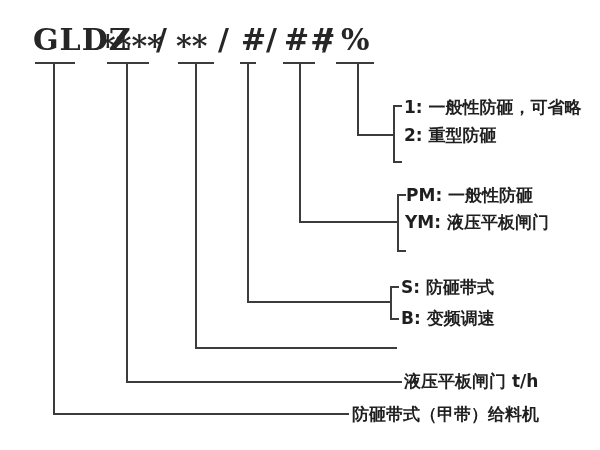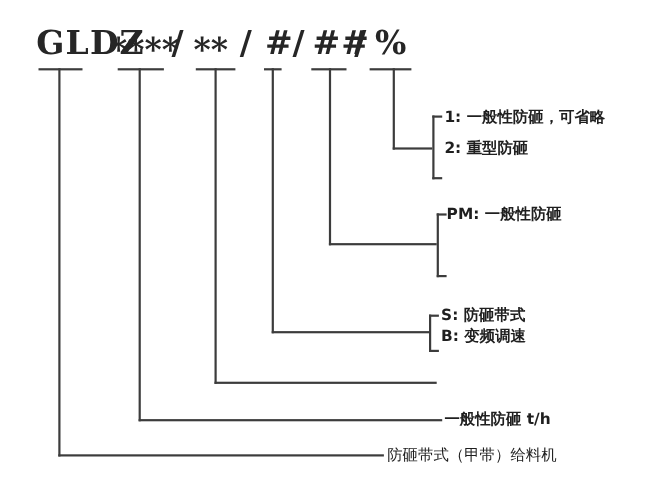--- a/index.html
+++ b/index.html
@@ -9,24 +9,24 @@
     overflow:hidden;color:#2b2b2b;
   }
   .ln{position:absolute;background:#3c3c3c;}
   .tok{
     position:absolute;top:22px;font-size:30px;font-weight:bold;
     font-family:"DejaVu Serif","Liberation Serif",serif;
     color:#262626;letter-spacing:1px;white-space:nowrap;
   }
   .star{top:28px;font-size:30px;letter-spacing:0px;}
   .lbl{
-    position:absolute;font-size:14px;line-height:20px;font-weight:600;
+    position:absolute;font-size:17px;line-height:20px;font-weight:600;
     white-space:nowrap;color:#1f1f1f;
   }
-  .machine{font-weight:normal;}
+  .machine{font-weight:bold;}
 </style>
 </head>
 <body>
 
 <div class="canvas">
 
   <span class="tok" style="left:33px">GLDZ</span>
   <span class="tok star" style="left:100px">****</span>
   <span class="tok" style="left:156px">/</span>
   <span class="tok star" style="left:176px">**</span>
@@ -67,20 +67,21 @@
   <div class="ln" style="left:397px;top:250px;width:9px;height:2px"></div>
 
   <div class="ln" style="left:390px;top:286px;width:2px;height:34px"></div>
   <div class="ln" style="left:390px;top:286px;width:9px;height:2px"></div>
   <div class="ln" style="left:390px;top:318px;width:9px;height:2px"></div>
 
   <span class="lbl" style="left:404px;top:97px">1: 一般性防砸，可省略</span>
   <span class="lbl" style="left:404px;top:125px">2: 重型防砸</span>
 
   <span class="lbl" style="left:406px;top:185px">PM: 一般性防砸</span>
+  <span class="lbl" style="left:405px;top:212px">YM: 液压平板闸门</span>
 
   <span class="lbl" style="left:401px;top:277px">S: 防砸带式</span>
-  <span class="lbl" style="left:401px;top:296px">B: 变频调速</span>
+  <span class="lbl" style="left:401px;top:308px">B: 变频调速</span>
 
-  <span class="lbl" style="left:404px;top:371px">一般性防砸 t/h</span>
+  <span class="lbl" style="left:404px;top:371px">液压平板闸门 t/h</span>
   <span class="lbl machine" style="left:352px;top:404px">防砸带式（甲带）给料机</span>
 
 </div>
 
 </body></html>

